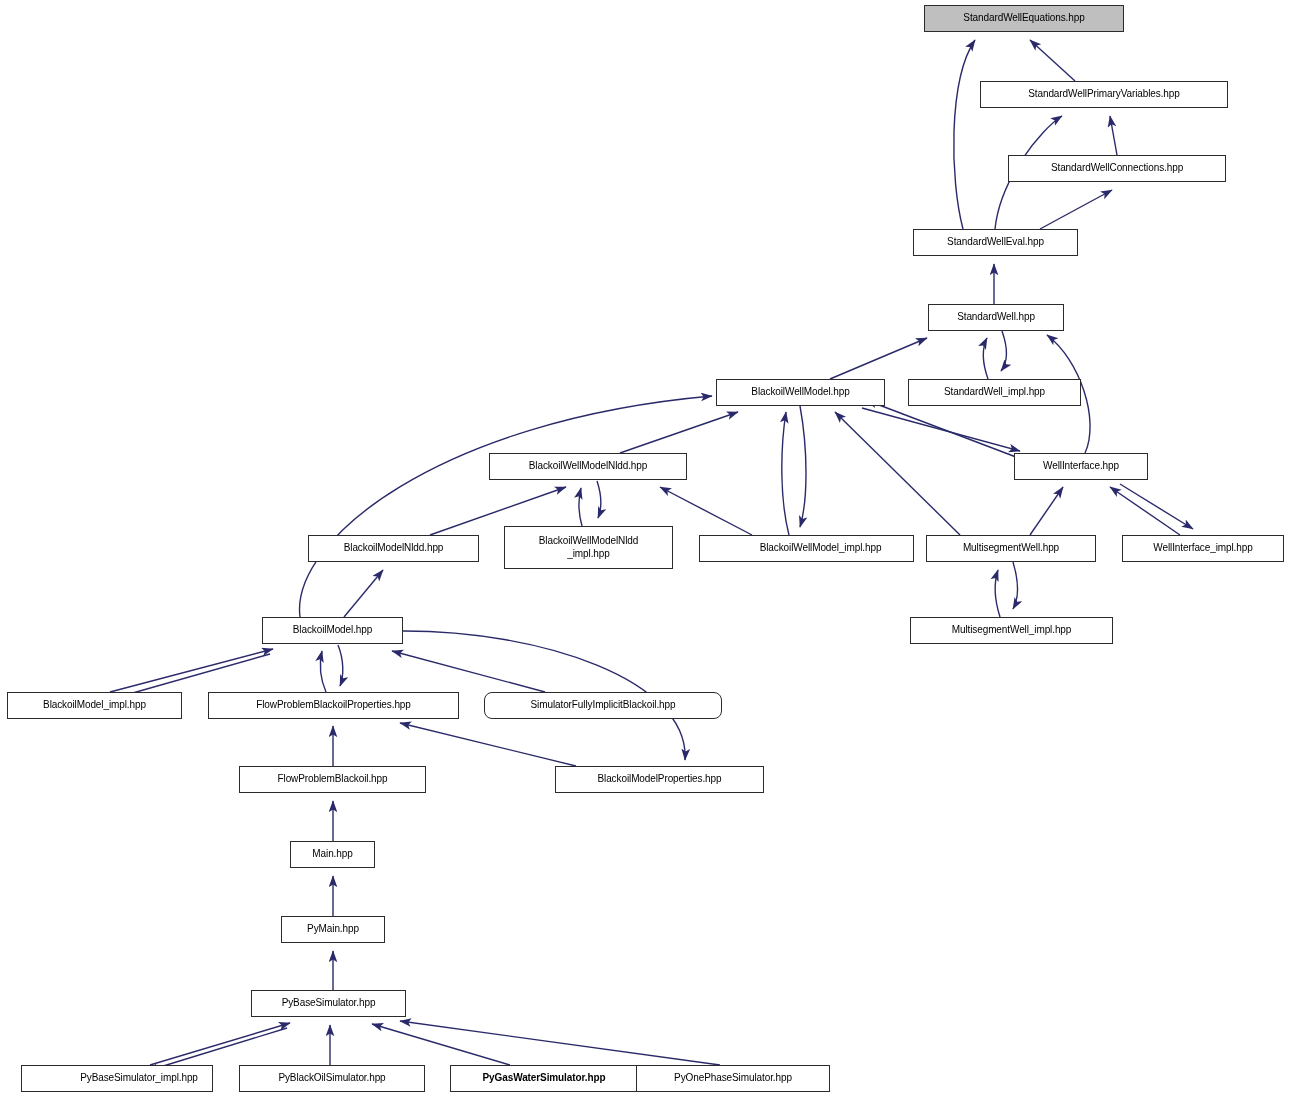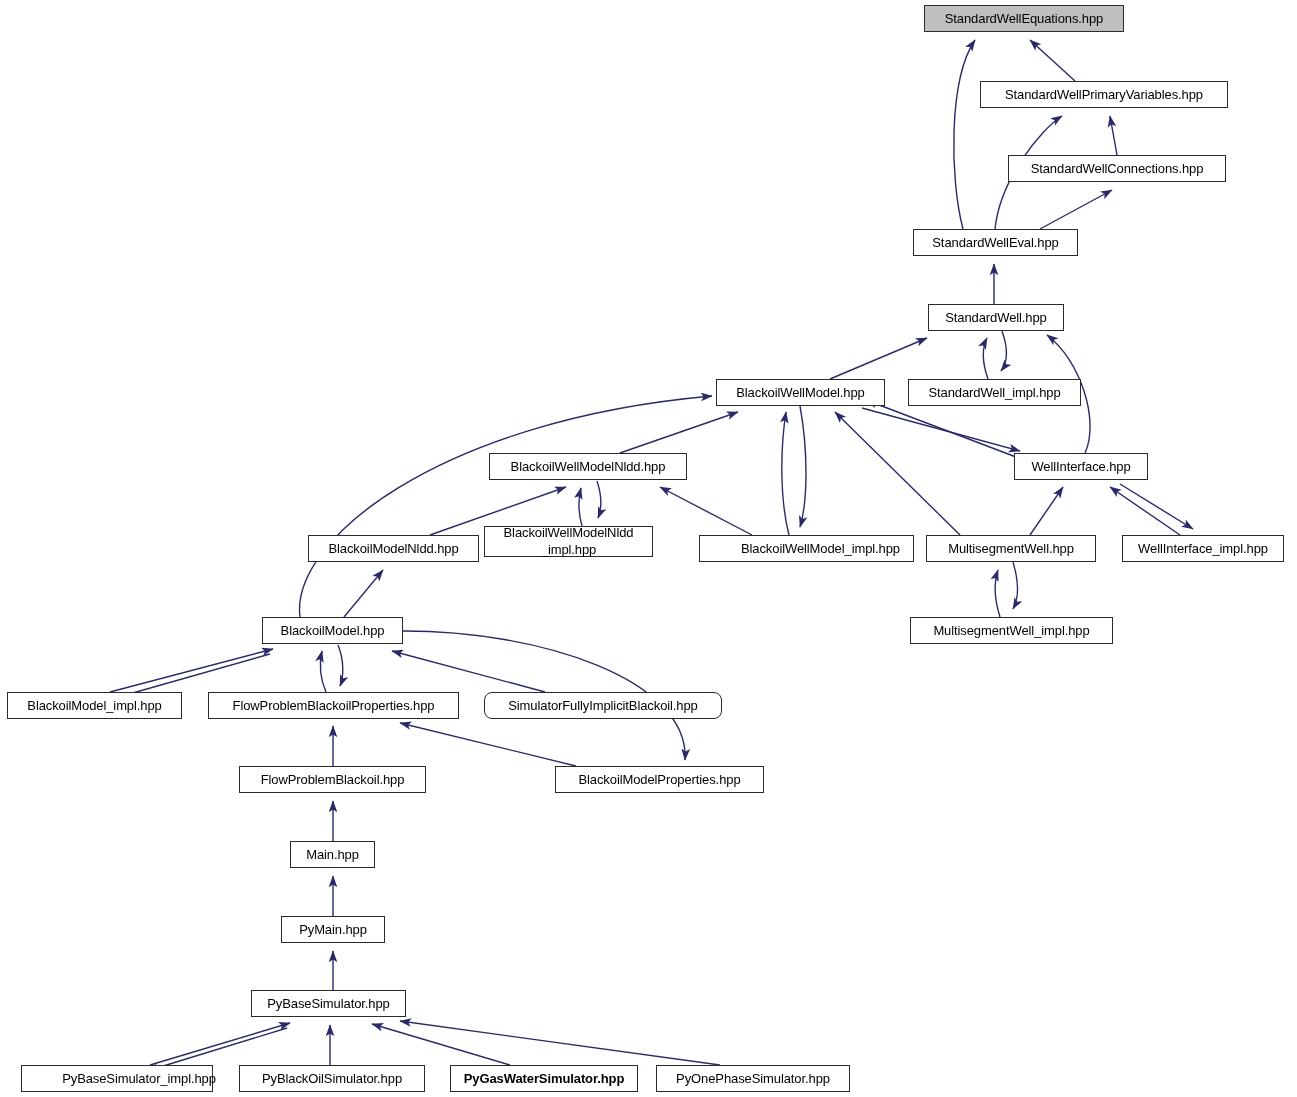--- a/index.html
+++ b/index.html
@@ -16,21 +16,21 @@
     left:0; top:0;
     width:1297px; height:1097px;
     pointer-events:none;
   }
   .node{
     position:absolute;
     box-sizing:border-box;
     border:1px solid #2b2b2b;
     background:#ffffff;
     color:#000000;
-    font-size:13px;
+    font-size:10px;
     line-height:1.05;
     display:flex;
     align-items:center;
     justify-content:center;
     text-align:center;
     white-space:pre;
     letter-spacing:-0.1px;
     z-index:5;
   }
   .node.highlight{
@@ -103,34 +103,34 @@
       <div class="node highlight" style="left: 924px; top: 5px; width: 200px; height: 27px;">StandardWellEquations.hpp</div>
       <div class="node" style="left: 980px; top: 81px; width: 248px; height: 27px;">StandardWellPrimaryVariables.hpp</div>
       <div class="node" style="left: 1008px; top: 155px; width: 218px; height: 27px;">StandardWellConnections.hpp</div>
       <div class="node" style="left: 913px; top: 229px; width: 165px; height: 27px;">StandardWellEval.hpp</div>
       <div class="node" style="left: 928px; top: 304px; width: 136px; height: 27px;">StandardWell.hpp</div>
       <div class="node" style="left: 716px; top: 379px; width: 169px; height: 27px;">BlackoilWellModel.hpp</div>
       <div class="node" style="left: 908px; top: 379px; width: 173px; height: 27px;">StandardWell_impl.hpp</div>
       <div class="node" style="left: 489px; top: 453px; width: 198px; height: 27px;">BlackoilWellModelNldd.hpp</div>
       <div class="node" style="left: 1014px; top: 453px; width: 134px; height: 27px;">WellInterface.hpp</div>
       <div class="node" style="left: 308px; top: 535px; width: 171px; height: 27px;">BlackoilModelNldd.hpp</div>
-      <div class="node twoline" style="left: 484px; top: 526px; width: 169px; height: 31px;">BlackoilWellModelNldd
+      <div class="node twoline" style="left: 504px; top: 526px; width: 169px; height: 43px;">BlackoilWellModelNldd
 _impl.hpp</div>
       <div class="node" style="left: 699px; top: 535px; width: 215px; height: 27px; padding-left: 28px;">BlackoilWellModel_impl.hpp</div>
       <div class="node" style="left: 926px; top: 535px; width: 170px; height: 27px;">MultisegmentWell.hpp</div>
       <div class="node" style="left: 1122px; top: 535px; width: 162px; height: 27px;">WellInterface_impl.hpp</div>
       <div class="node" style="left: 910px; top: 617px; width: 203px; height: 27px;">MultisegmentWell_impl.hpp</div>
       <div class="node" style="left: 262px; top: 617px; width: 141px; height: 27px;">BlackoilModel.hpp</div>
       <div class="node" style="left: 7px; top: 692px; width: 175px; height: 27px;">BlackoilModel_impl.hpp</div>
       <div class="node" style="left: 208px; top: 692px; width: 251px; height: 27px;">FlowProblemBlackoilProperties.hpp</div>
       <div class="node" style="left: 484px; top: 692px; width: 238px; height: 27px; border-radius: 8px;">SimulatorFullyImplicitBlackoil.hpp</div>
       <div class="node" style="left: 239px; top: 766px; width: 187px; height: 27px;">FlowProblemBlackoil.hpp</div>
       <div class="node" style="left: 555px; top: 766px; width: 209px; height: 27px;">BlackoilModelProperties.hpp</div>
       <div class="node" style="left: 290px; top: 841px; width: 85px; height: 27px;">Main.hpp</div>
       <div class="node" style="left: 281px; top: 916px; width: 104px; height: 27px;">PyMain.hpp</div>
       <div class="node" style="left: 251px; top: 990px; width: 155px; height: 27px;">PyBaseSimulator.hpp</div>
       <div class="node" style="left: 21px; top: 1065px; width: 192px; height: 27px; padding-left: 44px;">PyBaseSimulator_impl.hpp</div>
       <div class="node" style="left: 239px; top: 1065px; width: 186px; height: 27px;">PyBlackOilSimulator.hpp</div>
       <div class="node" style="left: 450px; top: 1065px; width: 188px; height: 27px; font-weight: bold;">PyGasWaterSimulator.hpp</div>
-      <div class="node" style="left: 656px; top: 1065px; width: 194px; height: 27px;">PyOnePhaseSimulator.hpp</div>
+      <div class="node" style="left: 636px; top: 1065px; width: 194px; height: 27px;">PyOnePhaseSimulator.hpp</div>
     </div>
 
 </div>
 
 </body></html>

